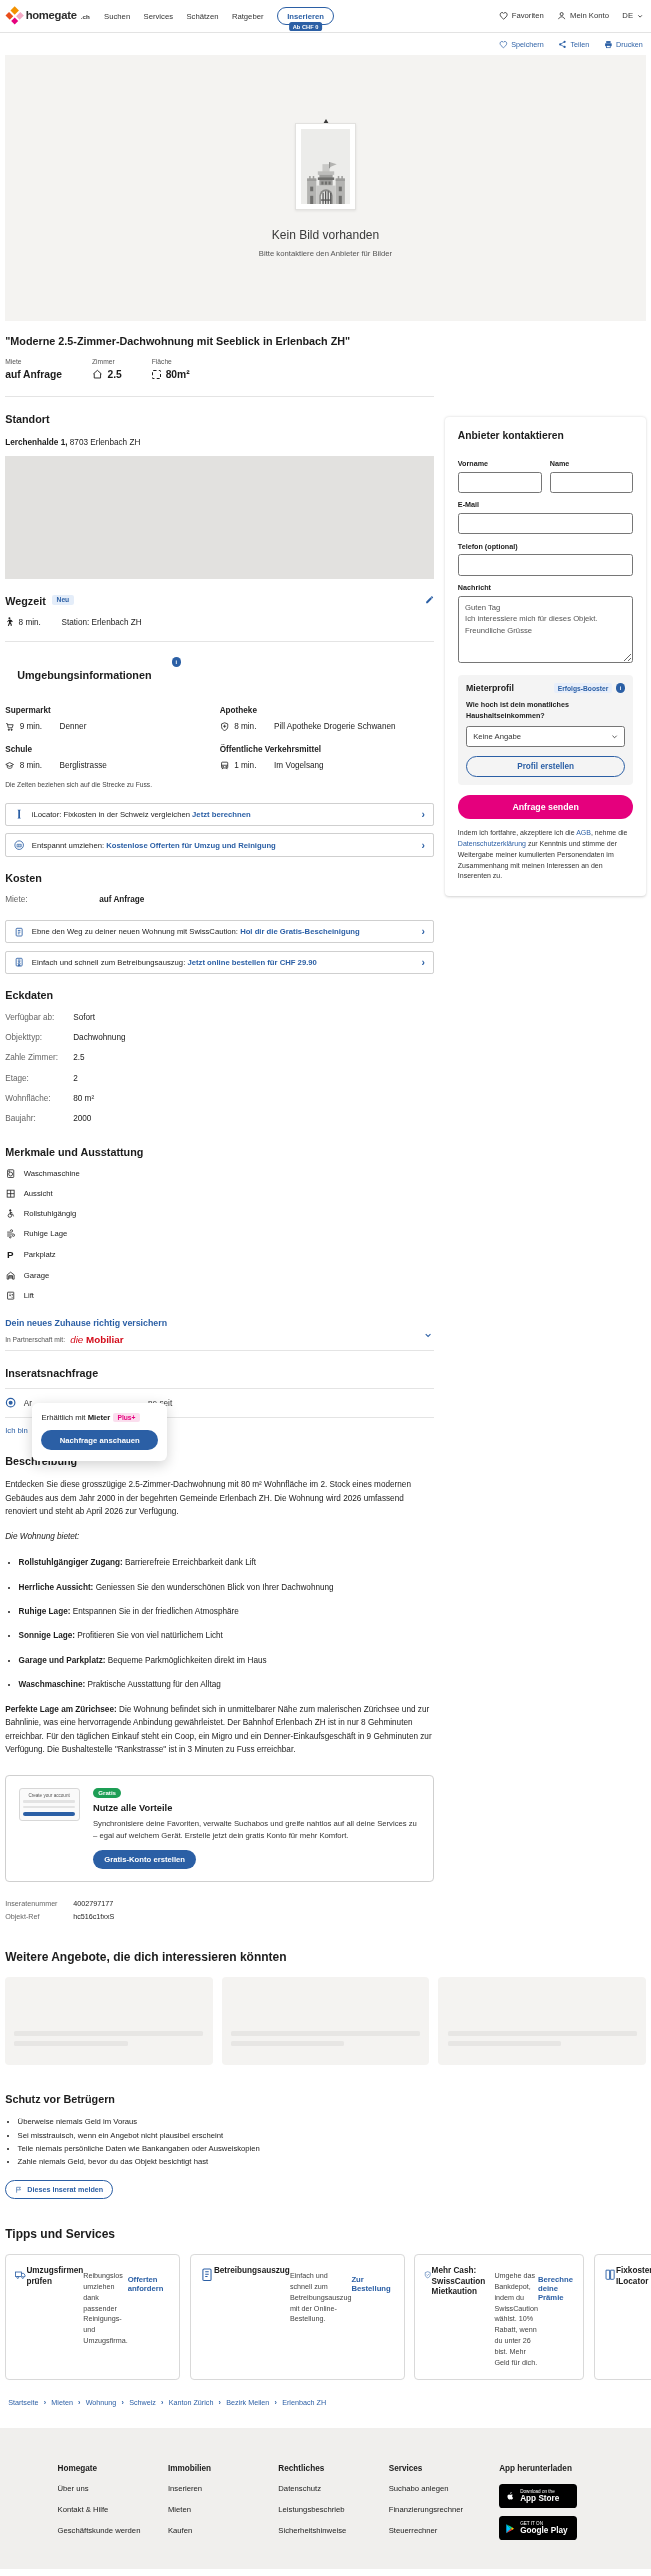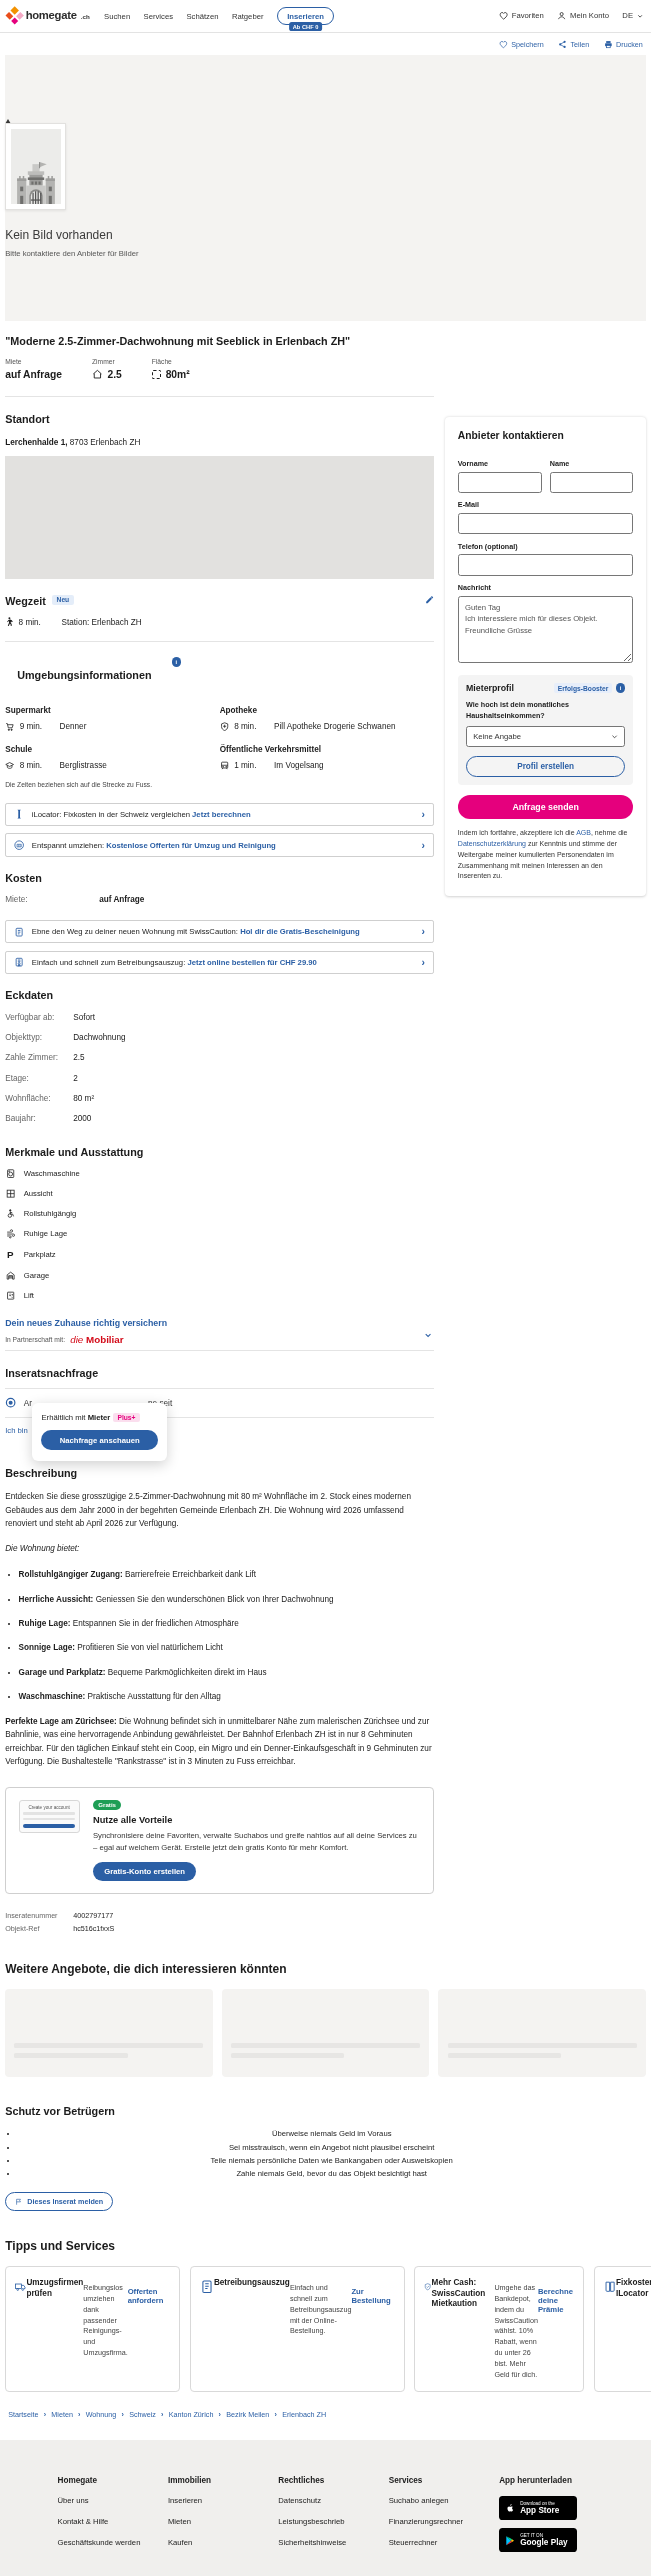--- a/index.html
+++ b/index.html
@@ -26,21 +26,21 @@
   .insert-badge { position:absolute; left:50%; transform:translateX(-50%); bottom:-6.2px; background:#2b5fa5; color:#fff; font-size:5.7px; font-weight:700; padding:1.5px 4.1px; border-radius:2.6px; white-space:nowrap; }
   .topbar-right { margin-left:auto; display:flex; align-items:center; gap:13.4px; font-size:7.7px; color:#333; }
   .tb-item { display:flex; align-items:center; gap:3.6px; cursor:pointer; }
   .icon-svg { display:inline-block; vertical-align:middle; }
 
   
   .action-row { display:flex; justify-content:flex-end; gap:14.4px; padding:7.2px 8.2px 6.2px; font-size:7.2px; }
   .action { display:flex; align-items:center; gap:3.6px; color:#2b5fa5; cursor:pointer; }
 
   
-  .hero { margin:0 5.2px; height:266px; background:#f4f3f1; display:flex; flex-direction:column; align-items:flex-start; justify-content:center; }
+  .hero { margin:0 5.2px; height:266px; background:#f4f3f1; display:flex; flex-direction:column; align-items:center; justify-content:center; }
   .nail { width:0; height:0; border-left:3.6px solid transparent; border-right:3.6px solid transparent; border-bottom:5.7px solid #3a3a3a; margin-bottom:-1px; }
   .frame { width:61px; height:87px; background:#fff; border:0.5px solid #e2e1df; box-shadow:0 1px 2.6px rgba(0,0,0,0.08); padding:4.6px; }
   .frame-inner { width:100%; height:100%; background:#ececea; display:flex; align-items:flex-end; justify-content:center; }
   .hero-title { margin-top:17.5px; font-size:12px; color:#3a3a3a; }
   .hero-sub { margin-top:7.2px; font-size:7.7px; color:#555; }
 
   
   .content { padding:0 5.2px; }
   .listing-title { font-size:10.8px; font-weight:700; margin:13.4px 0 11.3px; white-space:nowrap; }
   .facts { display:flex; gap:30px; margin-bottom:13.4px; }
@@ -145,21 +145,21 @@
   .sb-disclaimer { margin-top:9.3px; font-size:7px; line-height:1.55; color:#333; }
 
   
   .weitere { margin-top:29px; }
   .ph-cards { display:flex; gap:9.3px; margin-top:12.4px; }
   .ph-card { flex:1; height:88px; background:#f4f3f1; border-radius:4.1px; padding:54px 9.3px 0; }
   .ph-line { height:5.2px; background:#e7e6e4; border-radius:1.5px; margin-bottom:5.2px; }
   .ph-line.short { width:60%; }
 
   .schutz { margin-top:28px; }
-  .schutz ul { margin:10.3px 0 0 12.4px;text-align:center; }
+  .schutz ul { margin:10.3px 0 0 12.4px; }
   .schutz li { font-size:7.7px; line-height:1.75; }
   .report-btn { margin-top:11.3px; display:inline-flex; align-items:center; gap:4.1px; border:0.5px solid #2b5fa5; color:#2b5fa5; background:#fff; font-size:7.2px; font-weight:700; padding:4.1px 9.3px; border-radius:9.8px; cursor:pointer; }
 
   .tipps { margin-top:28px; }
   .tip-cards { display:flex; gap:9.3px; margin-top:12.4px; }
   .tip-card { flex:1; border:0.5px solid #d9d9d9; border-radius:4.1px; padding:11.3px 9.3px 10.3px; display:flex; flex-direction:row; }
   .tip-ico { color:#2b5fa5; margin-bottom:7.2px; }
   .tip-title { font-size:8.2px; font-weight:700; line-height:1.3; }
   .tip-text { font-size:7.2px; line-height:1.5; color:#444; margin-top:5.2px; flex:1; }
   .tip-btn { margin-top:9.3px; color:#2b5fa5; font-size:7.7px; font-weight:700; cursor:pointer; }
@@ -561,21 +561,21 @@
         <div class="inq-link link">Ich bin</div>
         <div class="popup">
           <div class="popup-line">
             <span>Erhältlich mit </span><span class="bold">Mieter</span><span class="chip-plus">Plus+</span>
           </div>
           <button class="popup-btn">Nachfrage anschauen</button>
         </div>
       </div>
 
       <div class="desc">
-        <h2 class="h2" style="margin-top:32px">Beschreibung</h2>
+        <h2 class="h2" style="margin-top:20px">Beschreibung</h2>
         <p>Entdecken Sie diese grosszügige 2.5-Zimmer-Dachwohnung mit 80 m² Wohnfläche im 2. Stock eines modernen Gebäudes aus dem Jahr 2000 in der begehrten Gemeinde Erlenbach ZH. Die Wohnung wird 2026 umfassend renoviert und steht ab April 2026 zur Verfügung.</p>
         <p style="font-style:italic">Die Wohnung bietet:</p>
         <ul>
           <li><span class="bold">Rollstuhlgängiger Zugang:</span><span> Barrierefreie Erreichbarkeit dank Lift</span></li>
           <li><span class="bold">Herrliche Aussicht:</span><span> Geniessen Sie den wunderschönen Blick von Ihrer Dachwohnung</span></li>
           <li><span class="bold">Ruhige Lage:</span><span> Entspannen Sie in der friedlichen Atmosphäre</span></li>
           <li><span class="bold">Sonnige Lage:</span><span> Profitieren Sie von viel natürlichem Licht</span></li>
           <li><span class="bold">Garage und Parkplatz:</span><span> Bequeme Parkmöglichkeiten direkt im Haus</span></li>
           <li><span class="bold">Waschmaschine:</span><span> Praktische Ausstattung für den Alltag</span></li>
         </ul>

